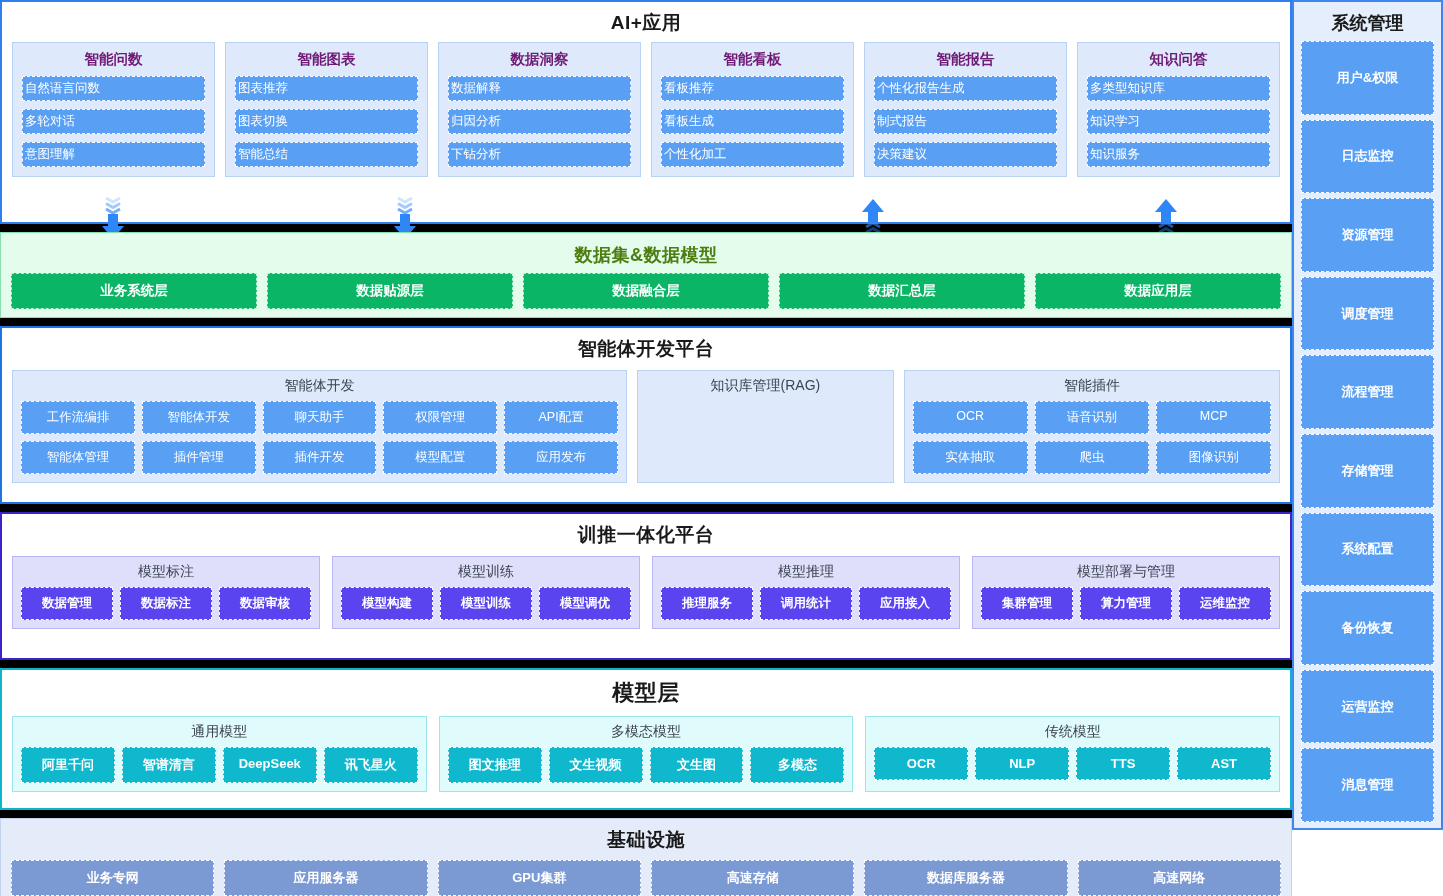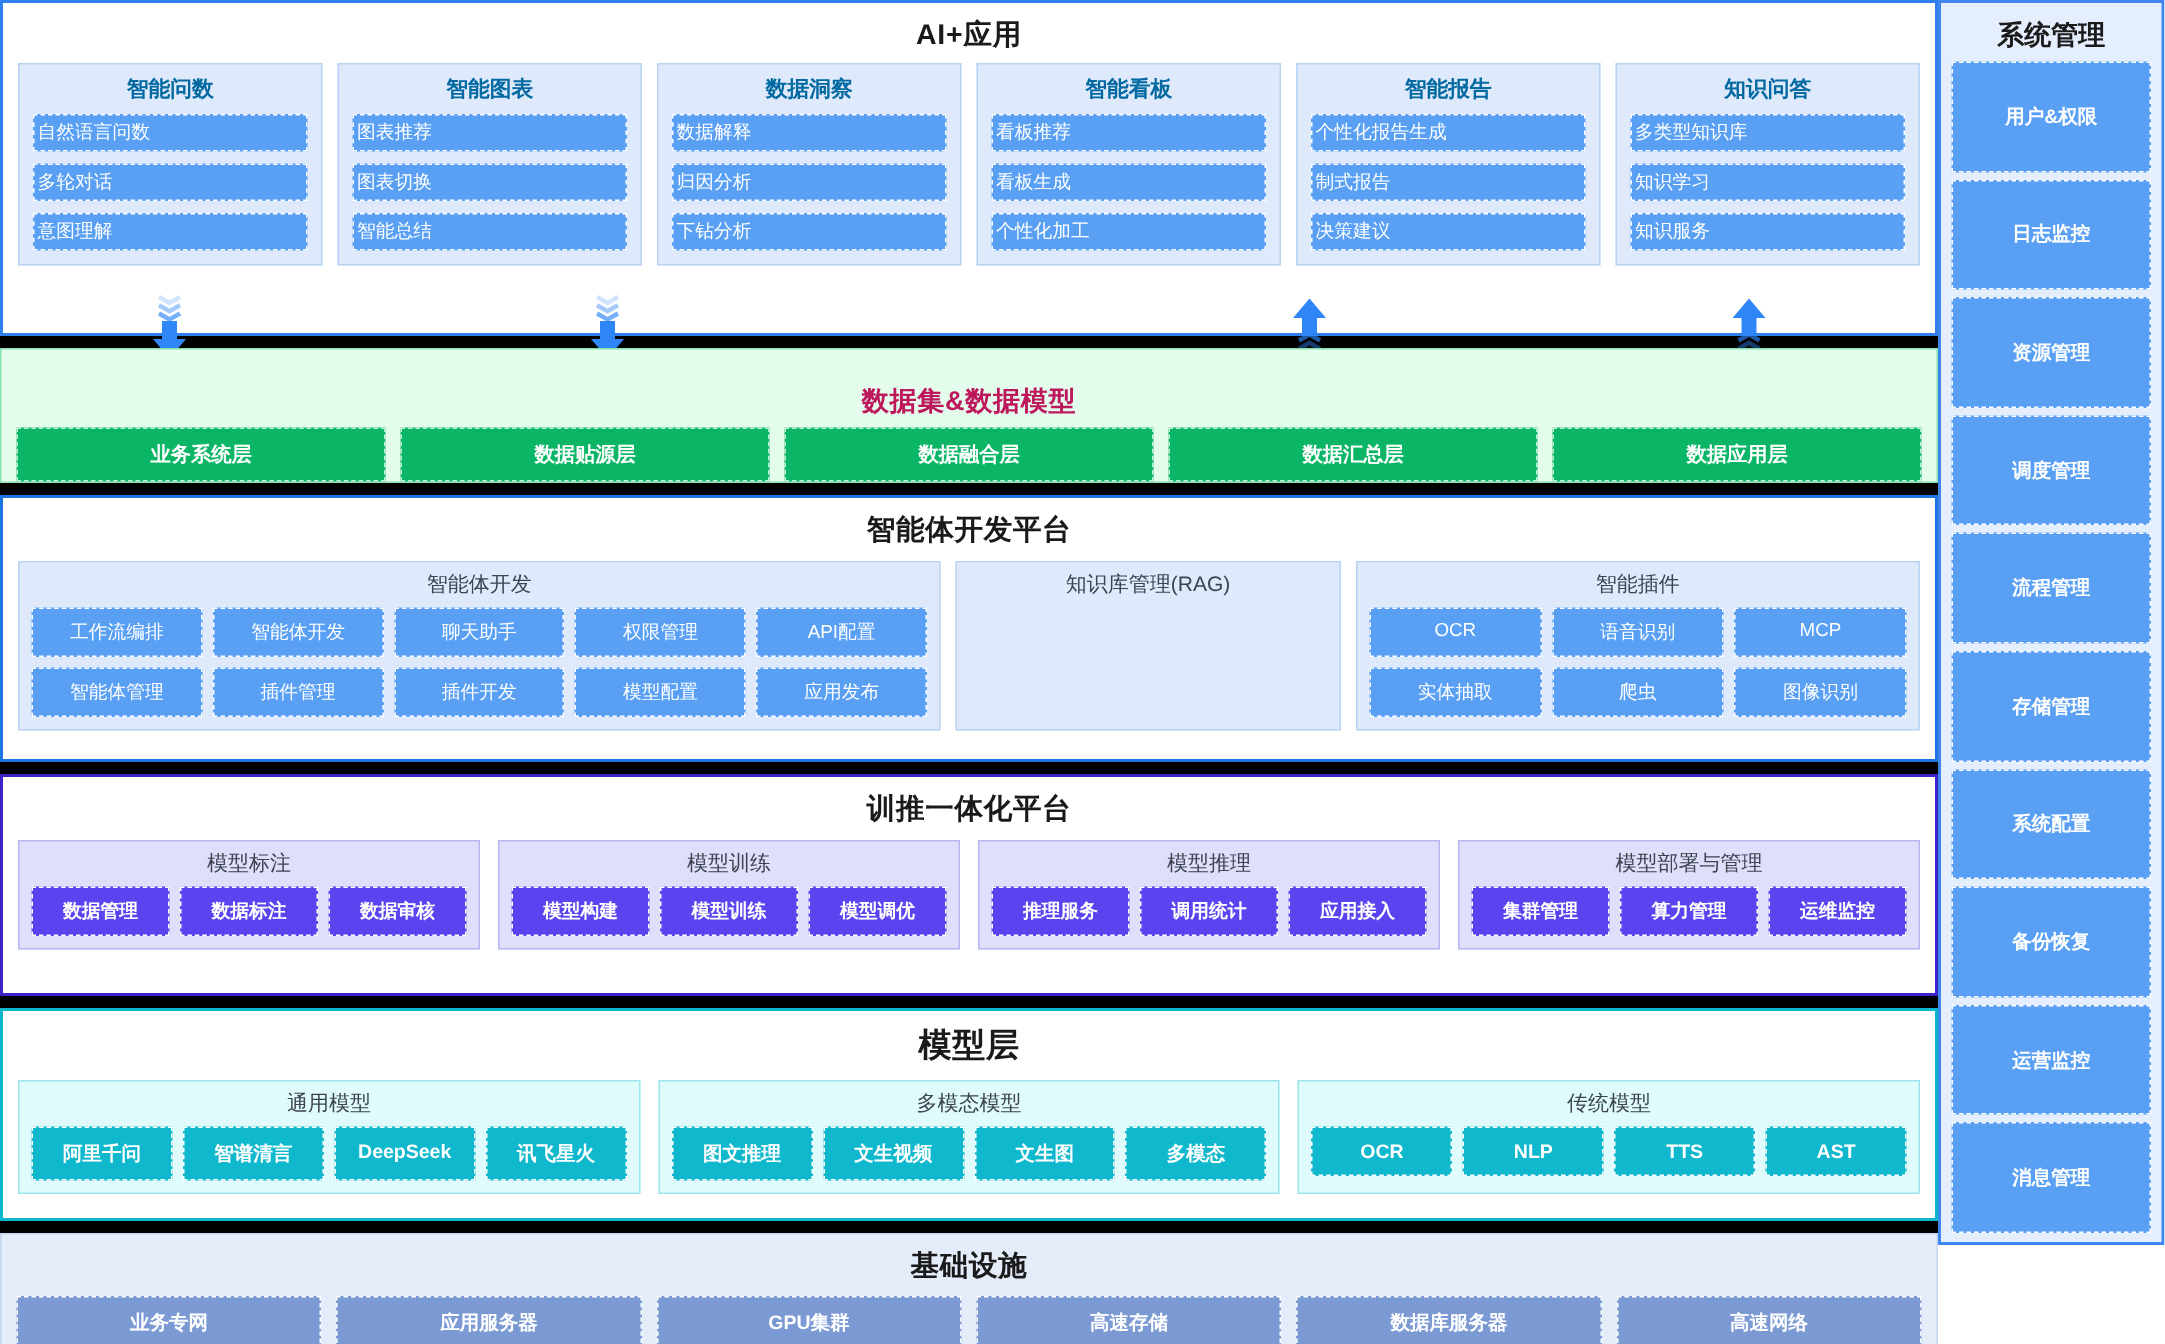--- a/index.html
+++ b/index.html
@@ -41,21 +41,21 @@
     display: flex; gap: 10px;
     padding: 6px 10px 0 10px;
   }
   .app-card {
     flex: 1 1 0;
     background: #deeaFB;
     border: 1px solid #b9d3f5;
     padding: 7px 9px 9px 9px;
   }
   .app-card-title {
-    text-align: center; color: #0369a1;
+    text-align: center; color: #701a75;
     font-size: 14.5px; font-weight: bold; margin-bottom: 7px;
   }
   .chip {
     border: 1px dashed #ffffff;
     color: #ffffff; text-align: left;
     font-size: 12.5px;
     padding: 3px 2px;
     margin-bottom: 8px;
     background: #59a0f5;
     white-space: nowrap; overflow: hidden;
@@ -69,21 +69,21 @@
   }
   .arrow { position: absolute; width: 30px; height: 44px; }
 
   
   .l-data {
     flex: 0 0 86px;
     background: #e3fcec;
     border: 1px solid #88e0ae;
     position: relative;
   }
-  .l-data .layer-title { font-size: 18px; padding-top: 22px; color:#be185d; }
+  .l-data .layer-title { font-size: 18px; padding-top: 10px; color:#4d7c0f; }
   .data-row { display: flex; gap: 10px; padding: 6px 10px 0 10px; }
   .data-chip {
     flex: 1 1 0;
     background: #0ab665;
     border: 1px dashed #bff0d4;
     color: #ffffff; text-align: center;
     font-size: 13.5px; font-weight: bold;
     padding: 8px 2px;
   }
 

